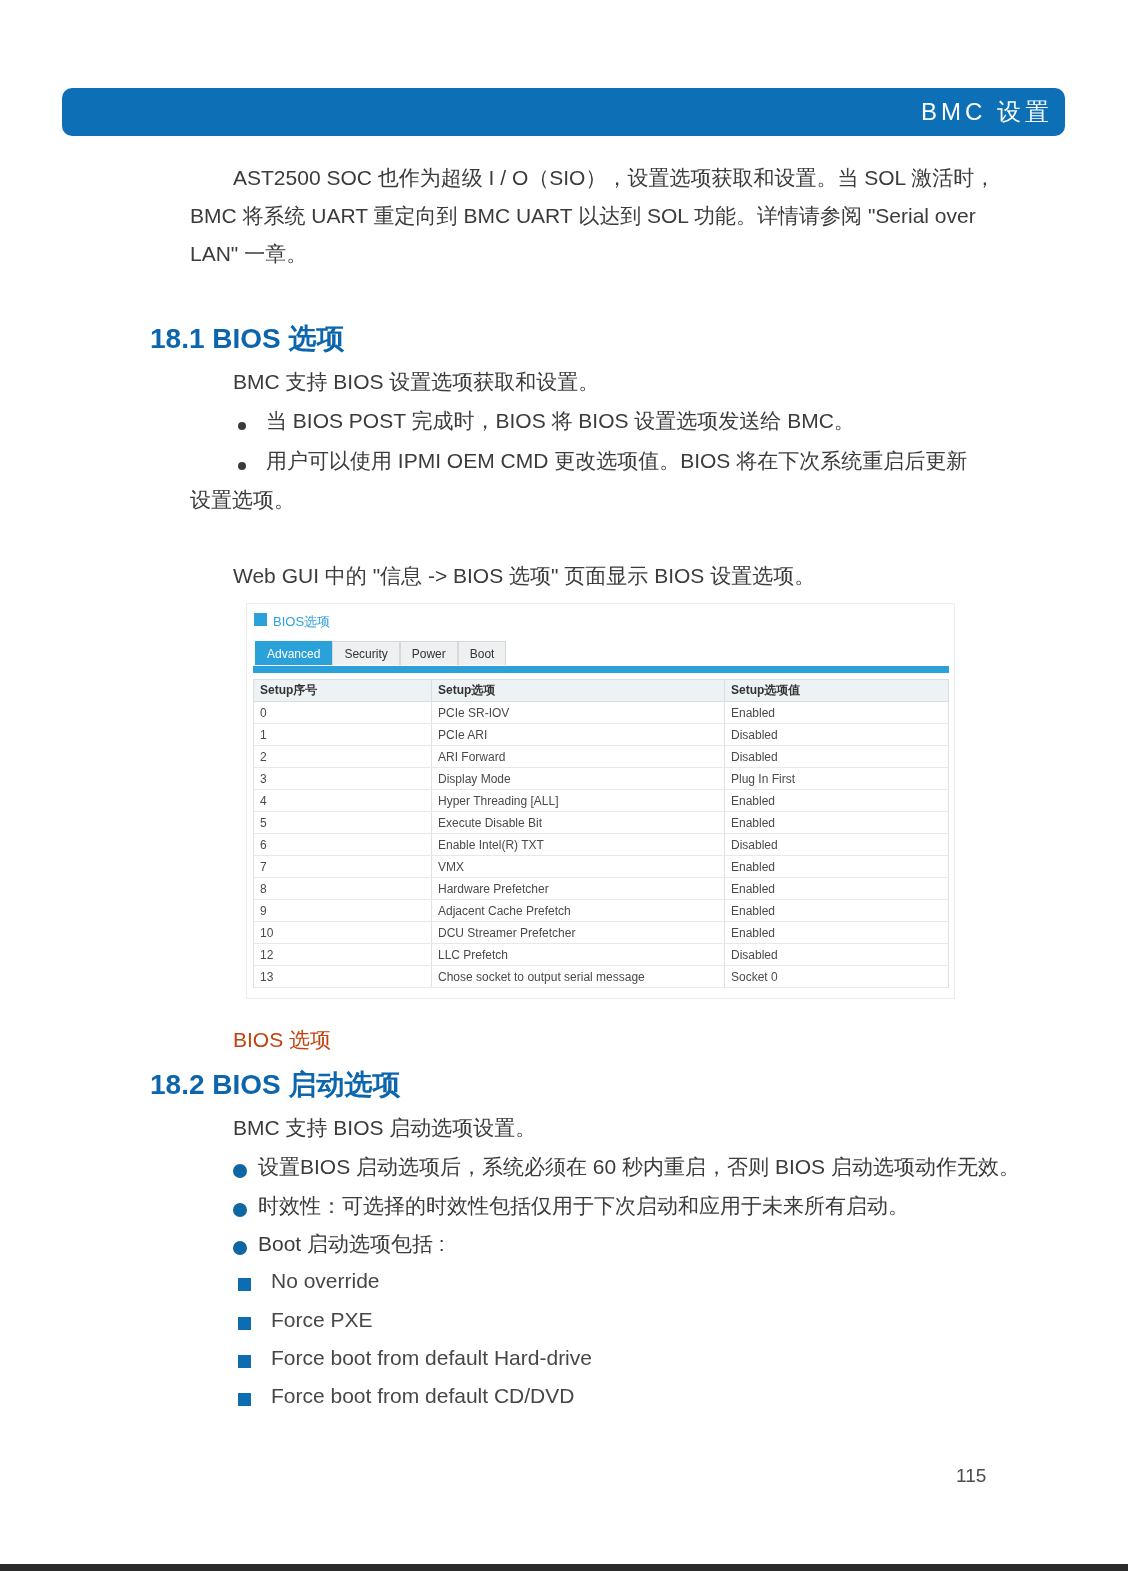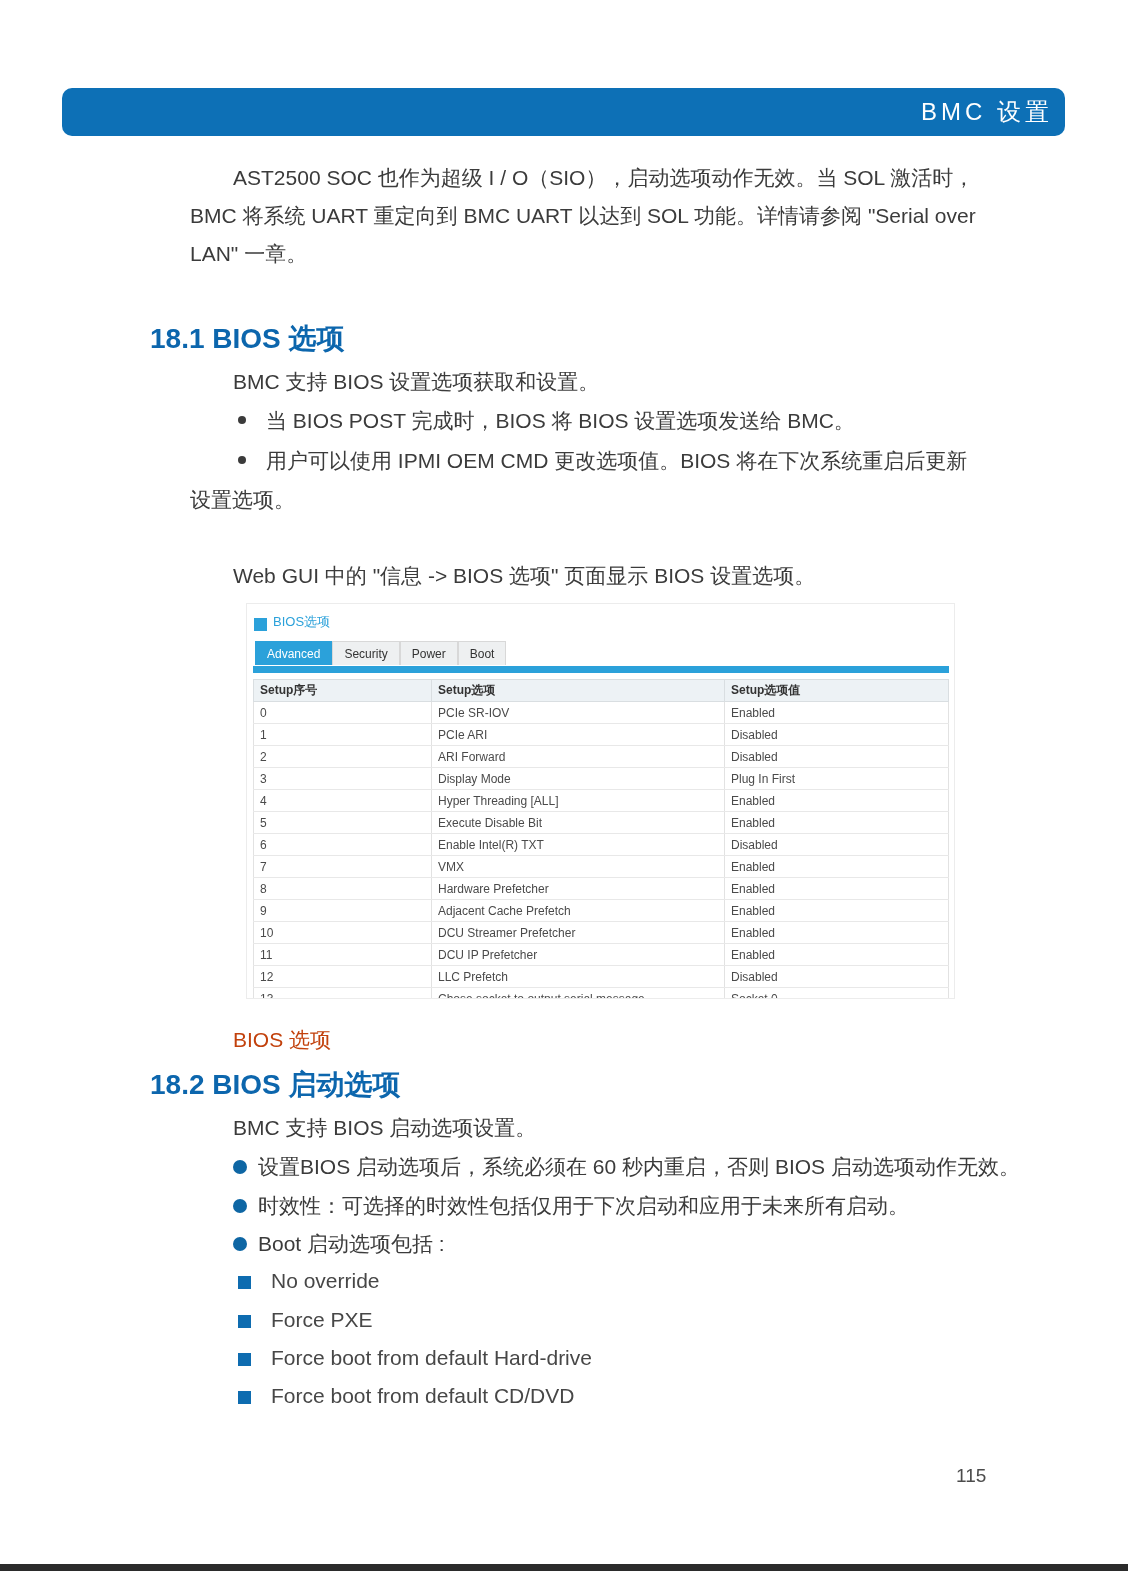--- a/index.html
+++ b/index.html
@@ -14,31 +14,31 @@
   .header-bar{
     left:62px;top:88px;width:1003px;height:48px;background:#0d70b6;
     border-radius:10px;display:flex;align-items:center;justify-content:flex-end;
     padding-right:12px;box-sizing:border-box;
   }
   .header-title{color:#ffffff;font-size:24px;letter-spacing:4px;}
 
   .body-line{font-size:21px;color:#3b3b3b;white-space:nowrap;}
   .section-heading{font-size:28px;font-weight:bold;color:#0c66ad;white-space:nowrap;}
 
-  .bullet-line{display:flex;align-items:flex-start;font-size:21px;color:#3b3b3b;white-space:nowrap;}
+  .bullet-line{display:flex;align-items:center;font-size:21px;color:#3b3b3b;white-space:nowrap;}
   .dot-bullet{width:8px;height:8px;border-radius:50%;background:#3b3b3b;margin:9px 20px 0 0;flex:0 0 auto;}
   .circle-bullet{width:14px;height:14px;border-radius:50%;background:#0e66a4;margin:7px 11px 0 0;flex:0 0 auto;}
   .square-bullet{width:13px;height:13px;background:#0e6cb0;margin:7px 20px 0 0;flex:0 0 auto;}
 
   
   .panel{
     left:246px;top:603px;width:709px;height:396px;background:#ffffff;
     border:1px solid #ececec;box-sizing:border-box;overflow:hidden;position:absolute;
   }
-  .panel-title{position:absolute;left:7px;top:9px;display:flex;align-items:flex-end;gap:6px;}
+  .panel-title{position:absolute;left:7px;top:9px;display:flex;align-items:flex-start;gap:6px;}
   .panel-title-icon{width:13px;height:13px;background:#2ba1da;}
   .panel-title-text{font-size:13px;color:#2ba1da;}
   .tabs{position:absolute;left:8px;top:37px;display:flex;}
   .tab{height:24px;line-height:24px;padding:0 11px;font-size:12px;color:#333;
        background:#eef0f1;border:1px solid #d8d8d8;border-bottom:none;box-sizing:border-box;}
   .tab.active{background:#2ba1da;border-color:#2ba1da;color:#fff;}
   .tab-underline{position:absolute;left:6px;top:62px;width:696px;height:7px;background:#2ba1da;}
   table.bios{position:absolute;left:6px;top:75px;width:696px;border-collapse:collapse;
              font-size:12px;table-layout:fixed;border:1px solid #dcdcdc;}
   table.bios th{
@@ -57,21 +57,21 @@
   .page-number{font-size:19px;color:#4c4c4c;}
   .footer-bar{left:0;top:1564px;width:1128px;height:7px;background:#2b2b2b;}
 </style>
 </head>
 <body>
 
 <div class="abs header-bar">
   <span class="header-title">BMC 设置</span>
 </div>
 
-<div class="abs body-line" style="left:233px;top:164px;">AST2500 SOC 也作为超级 I / O（SIO），启动选项动作无效。当 SOL 激活时，</div>
+<div class="abs body-line" style="left:233px;top:164px;">AST2500 SOC 也作为超级 I / O（SIO），设置选项获取和设置。当 SOL 激活时，</div>
 <div class="abs body-line" style="left:190px;top:202px;">BMC 将系统 UART 重定向到 BMC UART 以达到 SOL 功能。详情请参阅 "Serial over</div>
 <div class="abs body-line" style="left:190px;top:240px;">LAN" 一章。</div>
 
 <div class="abs section-heading" style="left:150px;top:320px;">18.1 BIOS 选项</div>
 <div class="abs body-line" style="left:233px;top:368px;">BMC 支持 BIOS 设置选项获取和设置。</div>
 
 <div class="abs bullet-line" style="left:238px;top:407px;">
   <span class="dot-bullet"></span>
   <span>当 BIOS POST 完成时，BIOS 将 BIOS 设置选项发送给 BMC。</span>
 </div>
@@ -153,25 +153,20 @@
           <td>9</td>
           <td>Adjacent Cache Prefetch</td>
           <td>Enabled</td>
         </tr>
         <tr>
           <td>10</td>
           <td>DCU Streamer Prefetcher</td>
           <td>Enabled</td>
         </tr>
         <tr>
-          <td>11</td>
-          <td>DCU IP Prefetcher</td>
-          <td>Enabled</td>
-        </tr>
-        <tr>
           <td>12</td>
           <td>LLC Prefetch</td>
           <td>Disabled</td>
         </tr>
         <tr>
           <td>13</td>
           <td>Chose socket to output serial message</td>
           <td>Socket 0</td>
         </tr>
       </tbody>

